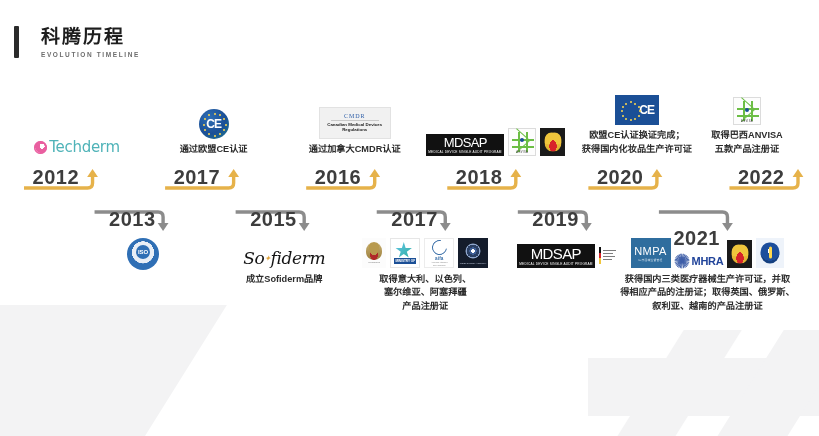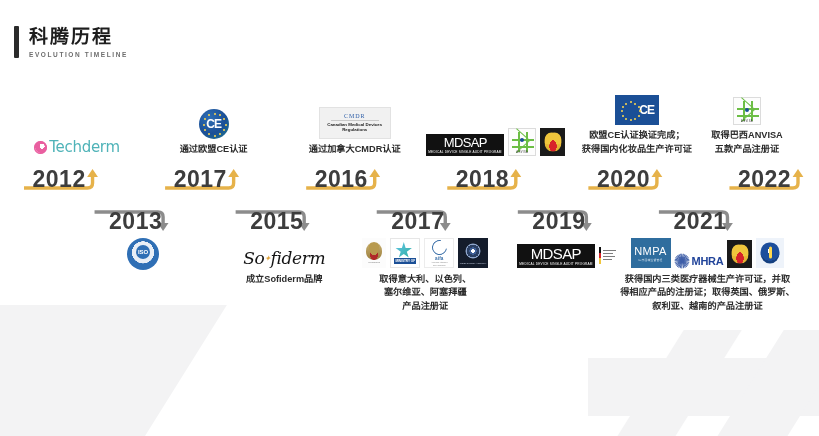--- a/index.html
+++ b/index.html
@@ -13,31 +13,31 @@
   .chev-l{left:-120px;top:305px;width:300px;height:150px;
     transform:skewX(-32deg);}
   .chev-l2{left:-180px;top:305px;width:260px;height:150px;background:#ffffff;
     transform:skewX(-32deg);}
   .dg1{left:640px;top:330px;width:58px;height:140px;transform:skewX(-32deg);}
   .dg2{left:740px;top:330px;width:70px;height:140px;transform:skewX(-32deg);}
   .blk{left:588px;top:358px;width:200px;height:58px;background:#f3f3f4;}
   .blk2{left:700px;top:358px;width:140px;height:58px;background:#ffffff;}
 
   
-  .header{position:absolute;left:14px;top:26px;display:flex;align-items:stretch;gap:10px;z-index:3;}
+  .header{position:absolute;left:14px;top:26px;display:flex;align-items:stretch;gap:22px;z-index:3;}
   .header .bar{width:5px;background:#2b2b2b;border-radius:1px;}
   .header .txt{display:flex;flex-direction:column;justify-content:center;}
   .title-cn{font-size:19px;font-weight:bold;color:#1d1d1d;letter-spacing:2px;line-height:1.15;}
   .title-en{font-size:6.5px;color:#6d6d6d;letter-spacing:1.6px;margin-top:3px;font-weight:bold;}
 
   
   .axis{position:absolute;left:0;top:155px;width:819px;height:80px;z-index:2;}
 
   
-  .year{position:absolute;font-size:23px;font-weight:bold;color:#3d3d3d;letter-spacing:0.5px;z-index:3;}
+  .year{position:absolute;font-size:20px;font-weight:bold;color:#3d3d3d;letter-spacing:0.5px;z-index:3;}
   .year.top{top:166px;}
   .year.bot{top:208px;}
 
   
   .ev{position:absolute;z-index:3;display:flex;flex-direction:column;align-items:center;}
   .ev.top{justify-content:flex-end;}
   .ev .logos{display:flex;align-items:flex-end;justify-content:center;gap:4px;min-height:30px;}
   .ev .cap{font-size:9.2px;line-height:1.45;color:#2c2c2c;text-align:center;font-weight:bold;margin-top:5px;white-space:pre-line;}
   .ev.top .cap{margin-top:4px;}
 
@@ -210,21 +210,21 @@
 <div id="years">
     <div class="year top" style="left: 32.5455px;">2012</div>
     <div class="year bot" style="left: 109.091px;">2013</div>
     <div class="year top" style="left: 173.636px;">2017</div>
     <div class="year bot" style="left: 250.182px;">2015</div>
     <div class="year top" style="left: 314.727px;">2016</div>
     <div class="year bot" style="left: 391.273px;">2017</div>
     <div class="year top" style="left: 455.818px;">2018</div>
     <div class="year bot" style="left: 532.364px;">2019</div>
     <div class="year top" style="left: 596.909px;">2020</div>
-    <div class="year bot" style="left: 673.455px;">2021</div>
+    <div class="year bot" style="left: 673.455px; margin-top: 19px;">2021</div>
     <div class="year top" style="left: 738px;">2022</div>
   </div>
 
 <div id="events">
     <div class="ev top" style="width: 150px; left: 2px; top: 86px; height: 70px; justify-content: flex-end;">
       <div class="logos">
         <div class="lg lg-techderm">
           <span class="td-swirl"></span>
           <span class="td-word">Techderm</span>
         </div>

